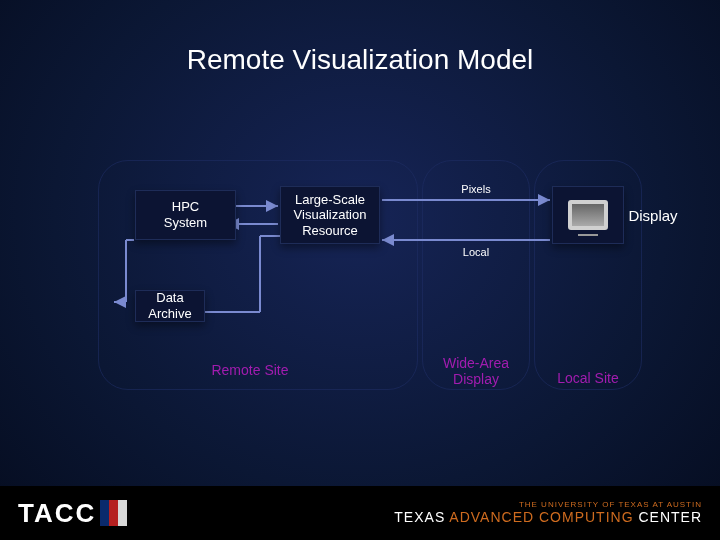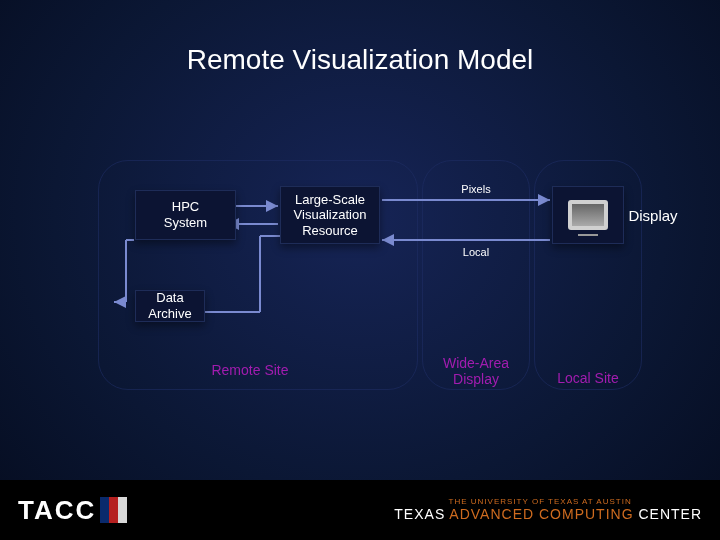--- a/index.html
+++ b/index.html
@@ -119,21 +119,21 @@
     position: absolute;
     left: 0; top: 0;
     width: 720px; height: 540px;
     pointer-events: none;
   }
   .footer {
     position: absolute;
     bottom: 0;
     left: 0;
     width: 720px;
-    height: 60px;
+    height: 54px;
     background: #000;
     display: flex;
     align-items: center;
     justify-content: space-between;
     padding: 0 18px;
   }
   .tacc-logo {
     display: flex;
     align-items: center;
     font-weight: 700;
@@ -147,21 +147,21 @@
   .tacc-stripes {
     display: flex;
     margin-left: 4px;
     height: 26px;
   }
   .tacc-stripes span {
     width: 9px;
     height: 100%;
   }
   .footer-right {
-    text-align: center;
+    text-align: right;
     line-height: 1.1;
   }
   .ut-line {
     color: #ce6b1f;
     font-size: 8px;
     letter-spacing: 1px;
   }
   .tacc-full {
     color: #fff;
     font-size: 14px;

